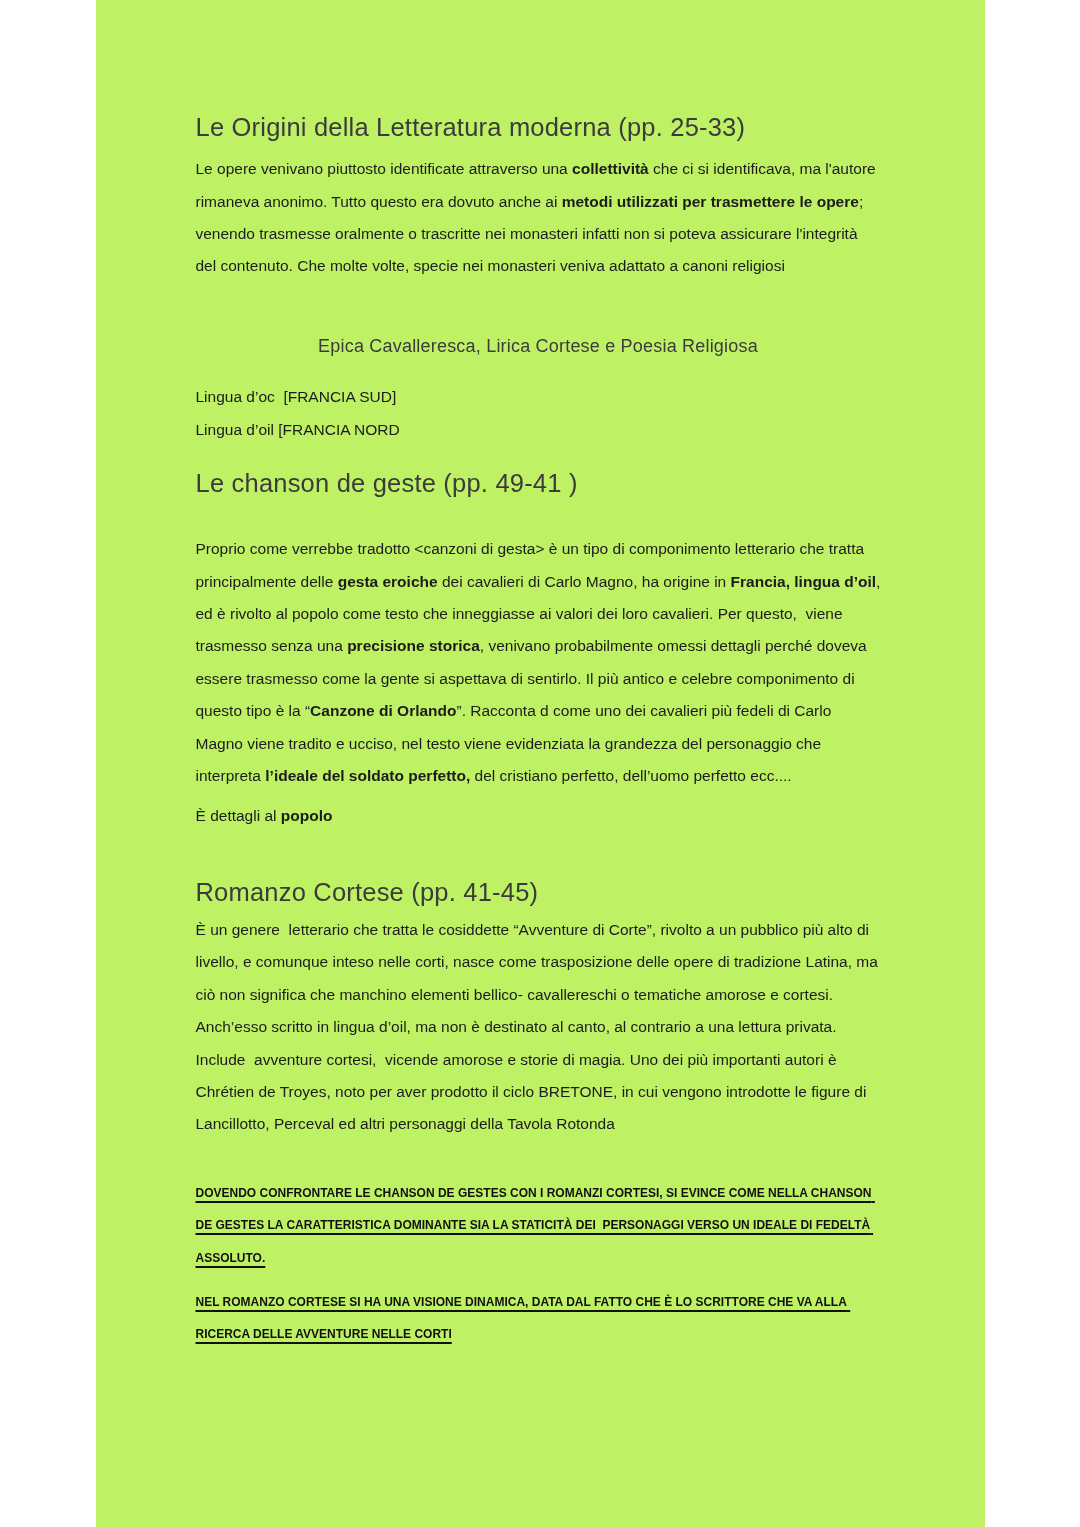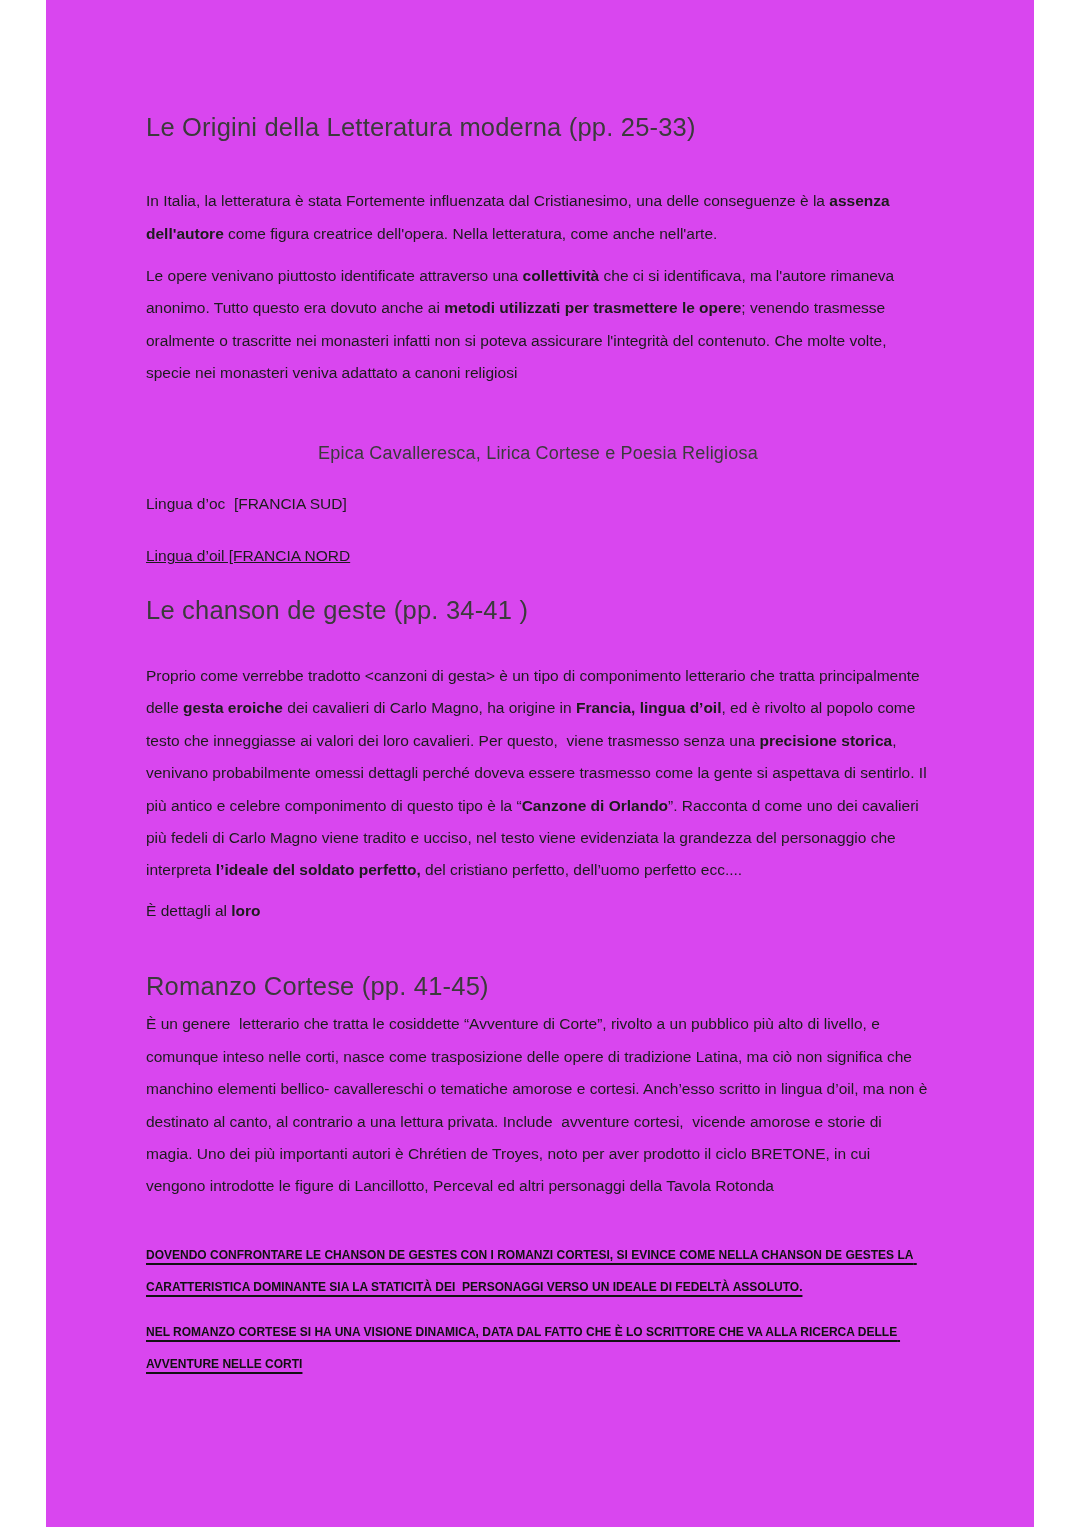--- a/index.html
+++ b/index.html
@@ -2,24 +2,24 @@
 <html lang="it"><head>
 <meta charset="utf-8">
 <style>
   html, body {
     margin: 0;
     padding: 0;
     background: #ffffff;
   }
   .page {
     position: relative;
-    width: 988px;
+    width: 889px;
     height: 1527px;
     margin: 0 auto;
-    background: #d946ef;
+    background: #bef264;
     box-sizing: border-box;
     padding: 0 104px 0 100px;
     overflow: hidden;
     font-family: "Liberation Sans", "DejaVu Sans", sans-serif;
     color: #1c1c1c;
   }
   .h-major {
     font-size: 25.5px;
     font-weight: 400;
     color: #3b3b3b;
@@ -55,51 +55,50 @@
     text-underline-offset: 4px;
     white-space: pre-wrap;
     color: #111111;
   }
   
   .mt-title1   { margin-top: 112px; }
   .mt-p1       { margin-top: 42px;  }
   .mt-p2       { margin-top: 10px;  }
   .mt-center   { margin-top: 52px;  }
   .mt-linguaoc { margin-top: 24px;  }
-  .mt-linguaoil{ margin-top: 20px; text-decoration: underline;  }
+  .mt-linguaoil{ margin-top: 0;  }
   .mt-title2   { margin-top: 22px;  }
   .mt-p3       { margin-top: 34px;  }
   .mt-p4       { margin-top: 8px;   }
   .mt-title3   { margin-top: 44px;  }
   .mt-p5       { margin-top: 6px;   }
   .mt-p6       { margin-top: 36px;  }
   .mt-p7       { margin-top: 12px;  }
 </style>
 </head>
 <body>
 
 <div class="page">
 
   <h1 class="h-major mt-title1">Le Origini della Letteratura moderna (pp. 25-33)</h1>
 
-  <p class="body-par mt-p1"><span class="run">In Italia, la letteratura è stata Fortemente influenzata dal Cristianesimo, una delle conseguenze è la </span><span class="run bold">assenza dell'autore</span><span class="run"> come figura creatrice dell'opera. Nella letteratura, come anche nell'arte.</span></p>
 
   <p class="body-par mt-p2"><span class="run">Le opere venivano piuttosto identificate attraverso una </span><span class="run bold">collettività</span><span class="run"> che ci si identificava, ma l'autore rimaneva anonimo. Tutto questo era dovuto anche ai </span><span class="run bold">metodi utilizzati per trasmettere le opere</span><span class="run">; venendo trasmesse oralmente o trascritte nei monasteri infatti non si poteva assicurare l'integrità del contenuto. Che molte volte, specie nei monasteri veniva adattato a canoni religiosi</span></p>
 
   <h2 class="h-center mt-center">Epica Cavalleresca, Lirica Cortese e Poesia Religiosa</h2>
 
   <p class="body-par mt-linguaoc">Lingua d’oc  [FRANCIA SUD]</p>
 
   <p class="body-par mt-linguaoil">Lingua d’oil [FRANCIA NORD</p>
 
-  <h1 class="h-major mt-title2">Le chanson de geste (pp. 34-41 )</h1>
+  <h1 class="h-major mt-title2">Le chanson de geste (pp. 49-41 )</h1>
 
   <p class="body-par mt-p3"><span class="run">Proprio come verrebbe tradotto &lt;canzoni di gesta&gt; è un tipo di componimento letterario che tratta principalmente delle </span><span class="run bold">gesta eroiche</span><span class="run"> dei cavalieri di Carlo Magno, ha origine in </span><span class="run bold">Francia, lingua d’oil</span><span class="run">, ed è rivolto al popolo come testo che inneggiasse ai valori dei loro cavalieri. Per questo,  viene trasmesso senza una </span><span class="run bold">precisione storica</span><span class="run">, venivano probabilmente omessi dettagli perché doveva essere trasmesso come la gente si aspettava di sentirlo. Il più antico e celebre componimento di questo tipo è la “</span><span class="run bold">Canzone di Orlando</span><span class="run">”. Racconta d come uno dei cavalieri più fedeli di Carlo Magno viene tradito e ucciso, nel testo viene evidenziata la grandezza del personaggio che interpreta </span><span class="run bold">l’ideale del soldato perfetto,</span><span class="run"> del cristiano perfetto, dell’uomo perfetto ecc....</span></p>
 
-  <p class="body-par mt-p4"><span class="run">È dettagli al </span><span class="run bold">loro</span></p>
+  <p class="body-par mt-p4"><span class="run">È dettagli al </span><span class="run bold">popolo</span></p>
 
   <h1 class="h-major mt-title3">Romanzo Cortese (pp. 41-45)</h1>
 
   <p class="body-par mt-p5"><span class="run">È un genere  letterario che tratta le cosiddette “Avventure di Corte”, rivolto a un pubblico più alto di livello, e comunque inteso nelle corti, nasce come trasposizione delle opere di tradizione Latina, ma ciò non significa che manchino elementi bellico- cavallereschi o tematiche amorose e cortesi. Anch’esso scritto in lingua d’oil, ma non è destinato al canto, al contrario a una lettura privata. Include  avventure cortesi,  vicende amorose e storie di magia. Uno dei più importanti autori è Chrétien de Troyes, noto per aver prodotto il ciclo BRETONE, in cui vengono introdotte le figure di Lancillotto, Perceval ed altri personaggi della Tavola Rotonda</span></p>
 
   <p class="caps-par mt-p6">DOVENDO CONFRONTARE LE CHANSON DE GESTES CON I ROMANZI CORTESI, SI EVINCE COME NELLA CHANSON DE GESTES LA CARATTERISTICA DOMINANTE SIA LA STATICITÀ DEI  PERSONAGGI VERSO UN IDEALE DI FEDELTÀ ASSOLUTO.</p>
 
   <p class="caps-par mt-p7">NEL ROMANZO CORTESE SI HA UNA VISIONE DINAMICA, DATA DAL FATTO CHE È LO SCRITTORE CHE VA ALLA RICERCA DELLE AVVENTURE NELLE CORTI</p>
 
 </div>

